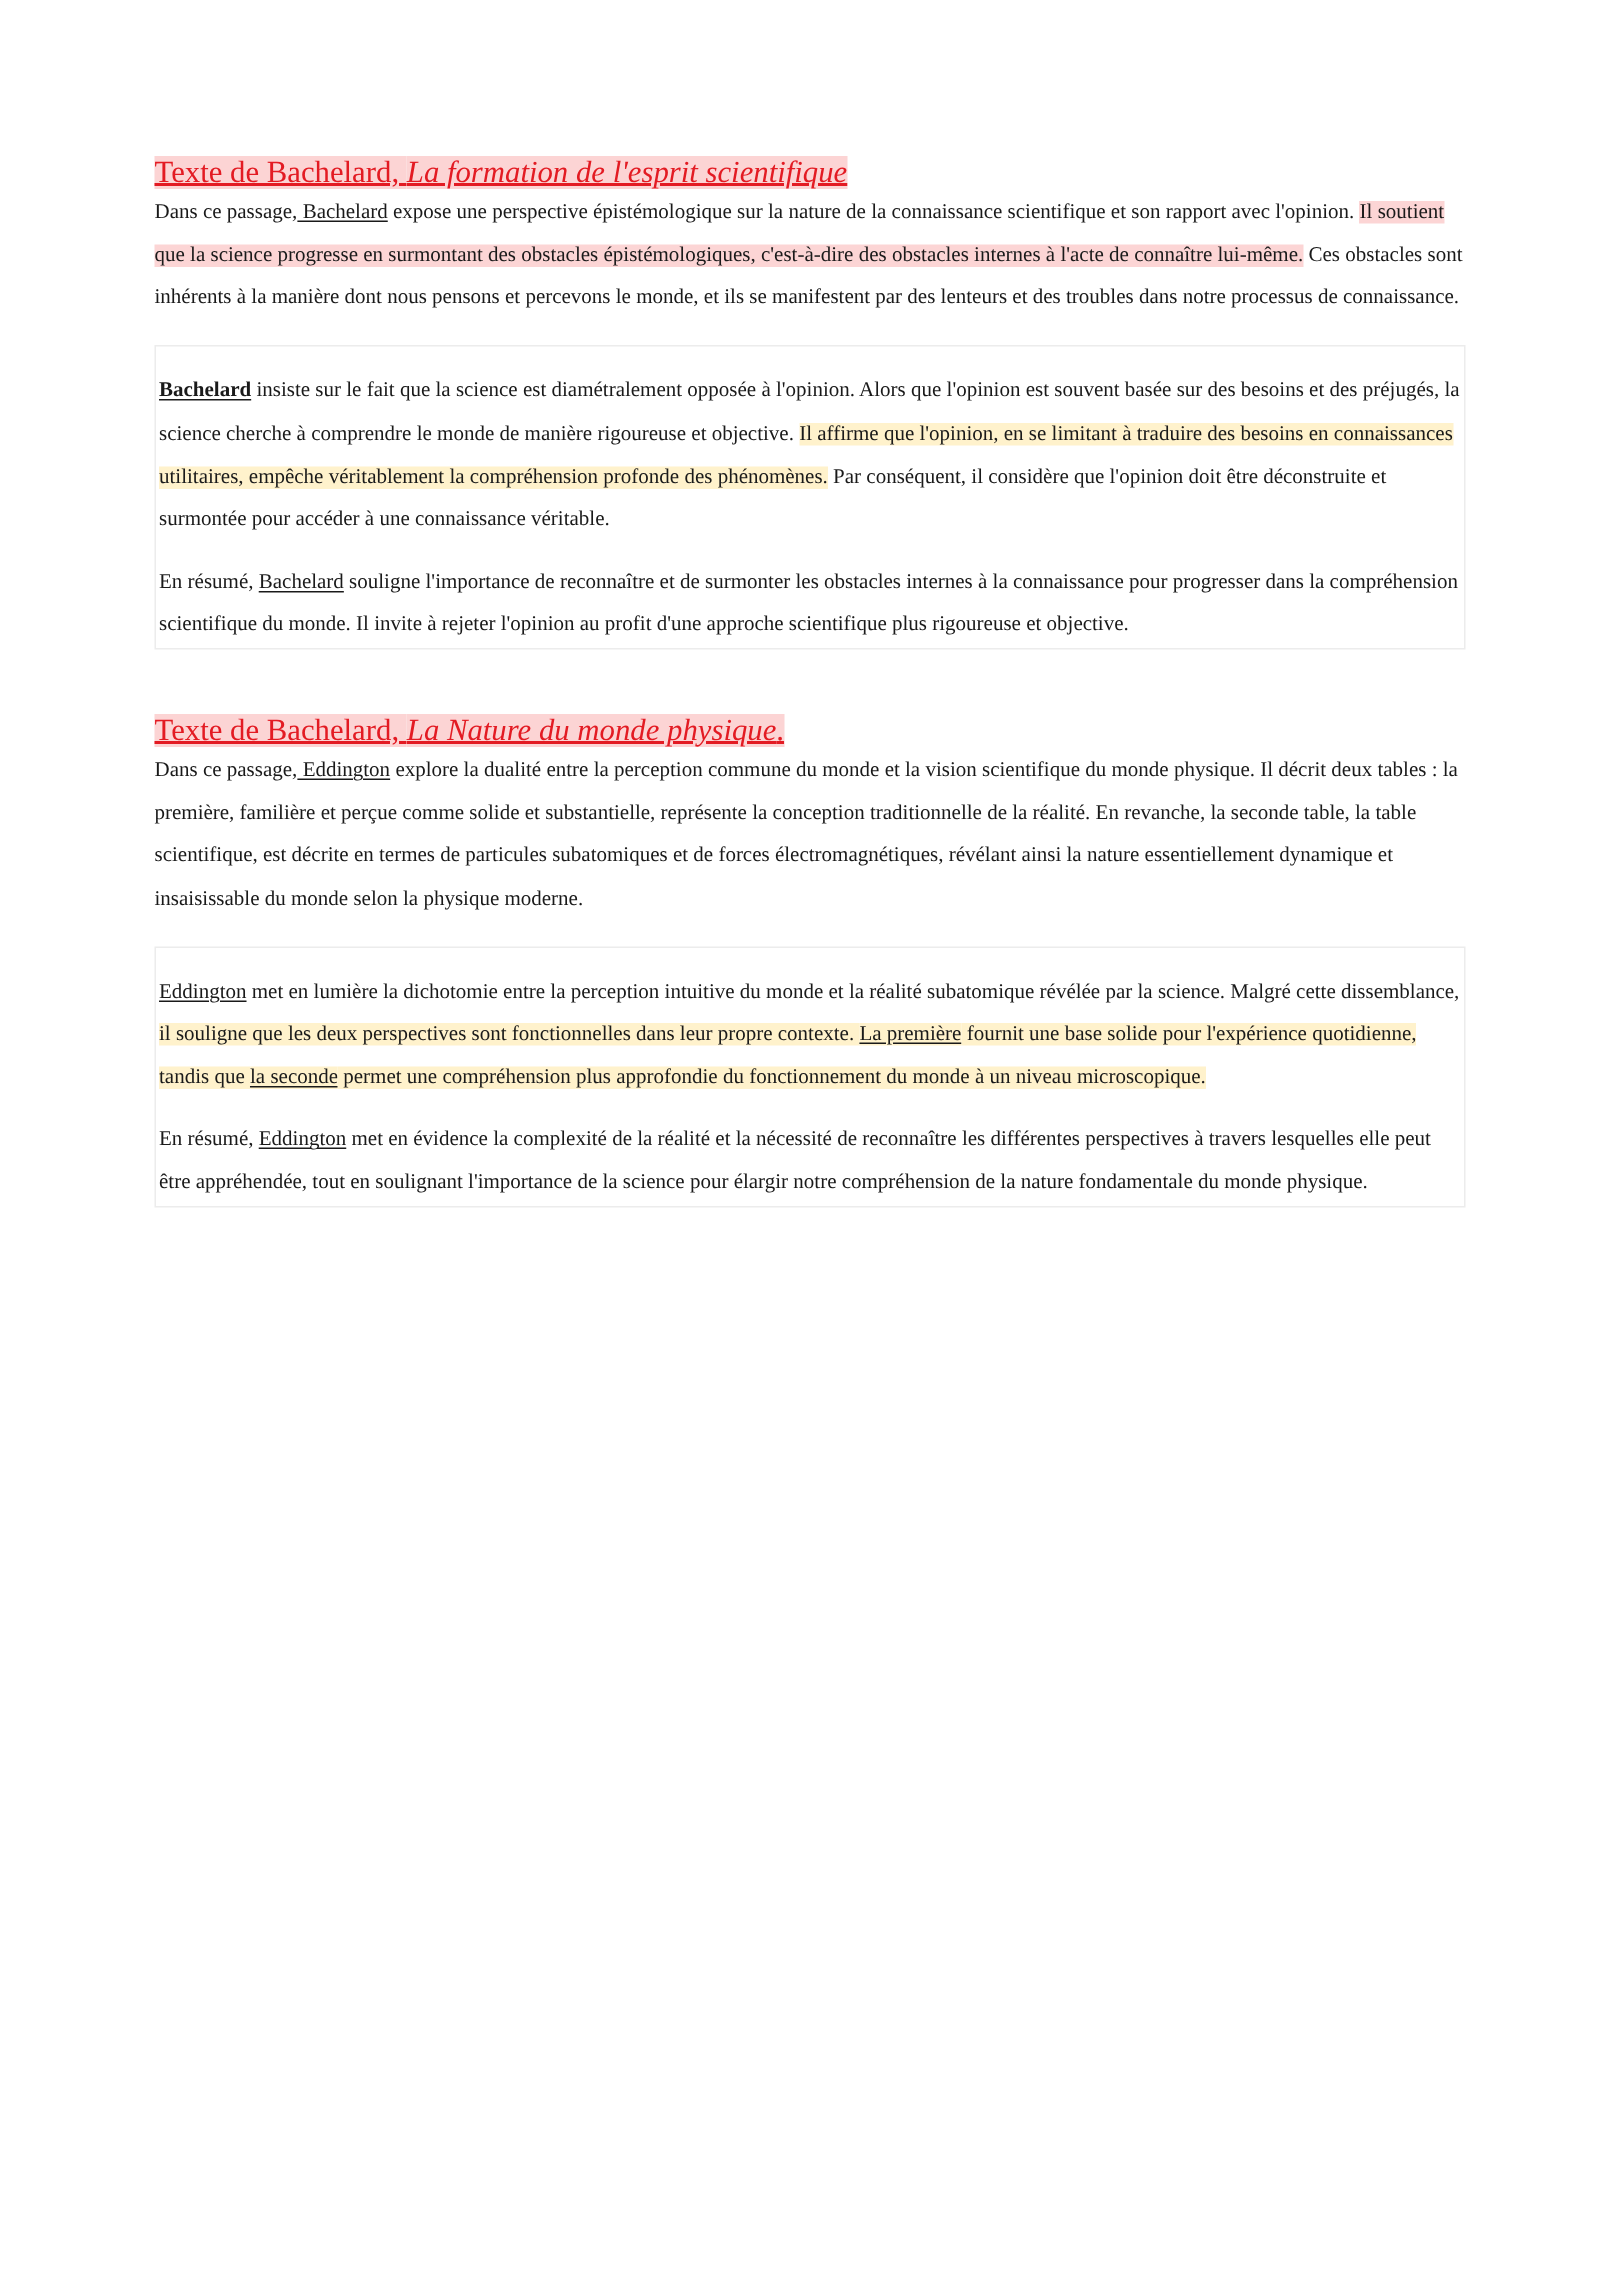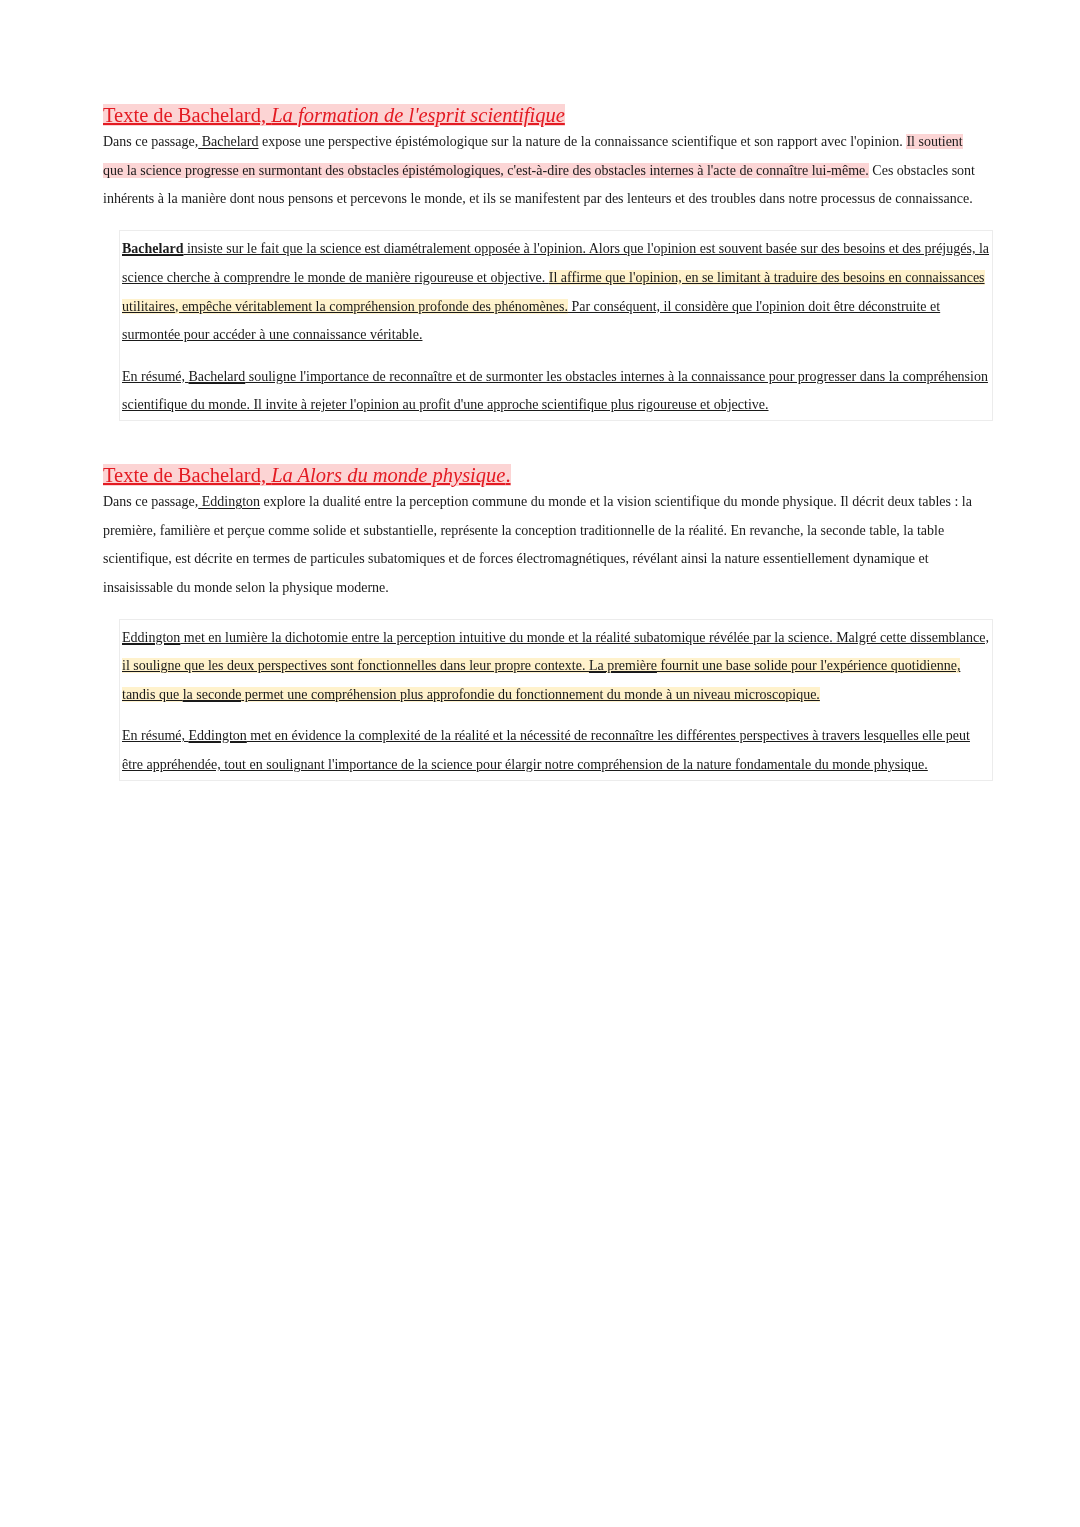--- a/index.html
+++ b/index.html
@@ -4,21 +4,21 @@
 <style>
   html, body { margin: 0; padding: 0; background: #ffffff; }
   body { width: 1080px; height: 1527px; position: relative; overflow: hidden;
          font-family: "Liberation Serif", "DejaVu Serif", serif; color: #1a1a1a; }
   .page { position: absolute; left: 103px; top: 102px; width: 880px; }
   .section-title { font-size: 20.5px; font-weight: normal; line-height: 26px; color: #e31b23;
                    text-decoration: underline; text-decoration-thickness: 1.5px; }
   .section-title span { background: #fcd4d4; }
   .section-title .ital { font-style: italic; }
   .para { font-size: 14px; line-height: 28.7px; margin: 0; }
-  .box { border: 1.5px solid #ececec; padding: 4px 2px 0 2px; margin-left: 16px; width: 868px; text-decoration: underline; }
+  .box { border: 1.5px solid #ececec; padding: 16px 2px 0 2px; margin-left: 0; width: 868px; }
   .box .para { margin-bottom: 12.6px; }
   .box .para:last-child { margin-bottom: 0; }
   .u { text-decoration: underline; text-decoration-thickness: 1px; text-underline-offset: 2px; }
   .b { font-weight: bold; }
   .hl-pink { background: #fcd5d5; }
   .hl-yellow { background: #fff2cc; }
   #sec1 { }
   #sec1-intro { margin-top: 0; }
   #sec1-box { margin-top: 16px; }
   #sec2 { margin-top: 41px; }
@@ -34,21 +34,21 @@
 
     <p class="para" id="sec1-intro"><span class="">Dans ce passage,</span><span class="u"> Bachelard</span><span> expose une perspective épistémologique sur la nature de la connaissance scientifique et son rapport avec l'opinion. </span><span class="hl-pink">Il soutient que la science progresse en surmontant des obstacles épistémologiques, c'est-à-dire des obstacles internes à l'acte de connaître lui-même.</span><span> Ces obstacles sont inhérents à la manière dont nous pensons et percevons le monde, et ils se manifestent par des lenteurs et des troubles dans notre processus de connaissance.</span></p>
 
     <div class="box" id="sec1-box">
       <p class="para"><span class="u b">Bachelard</span><span> insiste sur le fait que la science est diamétralement opposée à l'opinion. Alors que l'opinion est souvent basée sur des besoins et des préjugés, la science cherche à comprendre le monde de manière rigoureuse et objective. </span><span class="hl-yellow">Il affirme que l'opinion, en se limitant à traduire des besoins en connaissances utilitaires, empêche véritablement la compréhension profonde des phénomènes.</span><span> Par conséquent, il considère que l'opinion doit être déconstruite et surmontée pour accéder à une connaissance véritable.</span></p>
       <p class="para"><span>En résumé, </span><span class="u">Bachelard</span><span> souligne l'importance de reconnaître et de surmonter les obstacles internes à la connaissance pour progresser dans la compréhension scientifique du monde. Il invite à rejeter l'opinion au profit d'une approche scientifique plus rigoureuse et objective.</span></p>
     </div>
   </section>
 
   <section id="sec2">
-    <div class="section-title"><span>Texte de Bachelard, </span><span class="ital">La Alors du monde physique</span><span>.</span></div>
+    <div class="section-title"><span>Texte de Bachelard, </span><span class="ital">La Nature du monde physique</span><span>.</span></div>
 
     <p class="para"><span>Dans ce passage,</span><span class="u"> Eddington</span><span> explore la dualité entre la perception commune du monde et la vision scientifique du monde physique. Il décrit deux tables : la première, familière et perçue comme solide et substantielle, représente la conception traditionnelle de la réalité. En revanche, la seconde table, la table scientifique, est décrite en termes de particules subatomiques et de forces électromagnétiques, révélant ainsi la nature essentiellement dynamique et insaisissable du monde selon la physique moderne.</span></p>
 
     <div class="box" id="sec2-box">
       <p class="para"><span class="u">Eddington</span><span> met en lumière la dichotomie entre la perception intuitive du monde et la réalité subatomique révélée par la science. Malgré cette dissemblance, </span><span class="hl-yellow">il souligne que les deux perspectives sont fonctionnelles dans leur propre contexte. </span><span class="hl-yellow u">La première</span><span class="hl-yellow"> fournit une base solide pour l'expérience quotidienne, tandis que </span><span class="hl-yellow u">la seconde</span><span class="hl-yellow"> permet une compréhension plus approfondie du fonctionnement du monde à un niveau microscopique.</span></p>
       <p class="para"><span>En résumé, </span><span class="u">Eddington</span><span> met en évidence la complexité de la réalité et la nécessité de reconnaître les différentes perspectives à travers lesquelles elle peut être appréhendée, tout en soulignant l'importance de la science pour élargir notre compréhension de la nature fondamentale du monde physique.</span></p>
     </div>
   </section>
 
 </div>

